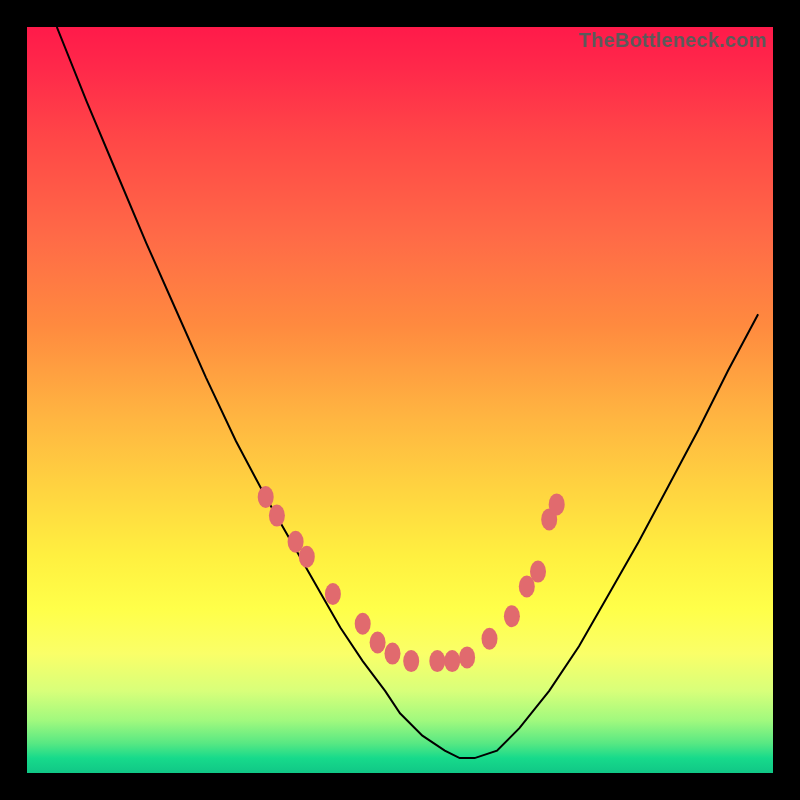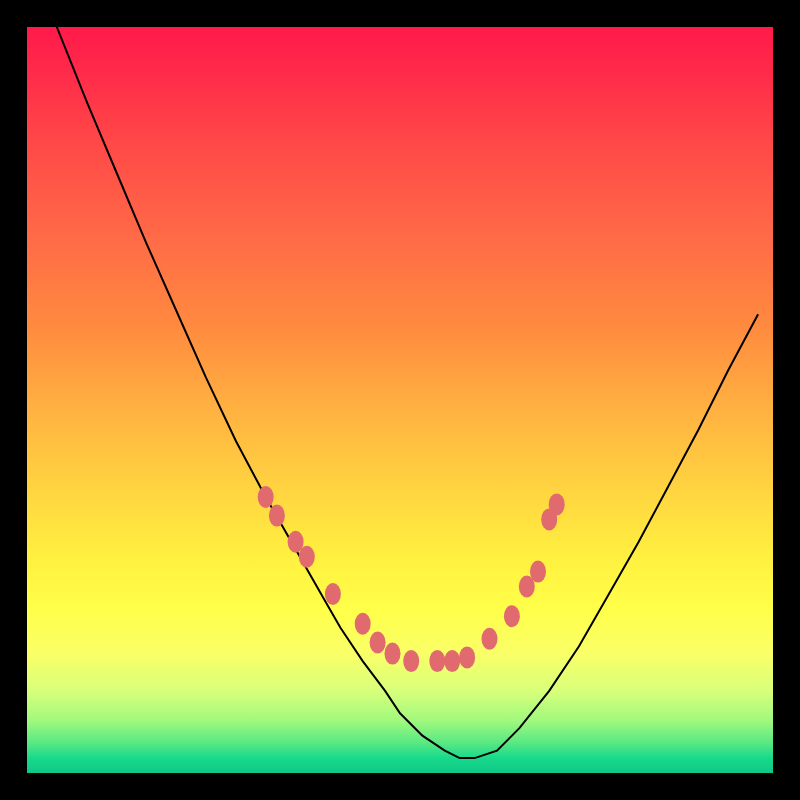--- a/index.html
+++ b/index.html
@@ -57,20 +57,21 @@
   }
   .curve { fill: none; stroke: #000; stroke-width: 2; }
   .marker { fill: #e16a6e; }
 </style>
 </head>
 <body>
 
 <div class="frame">
   <div class="plot-wrap">
     <div class="gradient-bg"></div>
+    <div class="watermark">TheBottleneck.com</div>
     <svg class="curve-layer" viewBox="0 0 746 746" preserveAspectRatio="none">
       <path id="curve-path" class="curve" d="M29.8 0.0 L59.7 74.6 L89.5 145.5 L119.4 216.3 L149.2 283.5 L179.0 350.6 L208.9 414.0 L238.7 470.0 L268.6 522.2 L298.4 574.4 L313.3 600.5 L335.7 634.1 L358.1 663.9 L373.0 686.3 L395.4 708.7 L417.8 723.6 L432.7 731.1 L447.6 731.1 L470.0 723.6 L492.4 701.2 L522.2 663.9 L552.0 619.2 L581.9 567.0 L611.7 514.7 L641.6 458.8 L671.4 402.8 L701.2 343.2 L731.1 287.2"></path>
       <g id="marker-group">
           <ellipse cx="238.7" cy="470.0" rx="8" ry="11" class="marker"></ellipse>
           <ellipse cx="249.9" cy="488.6" rx="8" ry="11" class="marker"></ellipse>
           <ellipse cx="268.6" cy="514.7" rx="8" ry="11" class="marker"></ellipse>
           <ellipse cx="279.8" cy="529.7" rx="8" ry="11" class="marker"></ellipse>
           <ellipse cx="305.9" cy="567.0" rx="8" ry="11" class="marker"></ellipse>
           <ellipse cx="335.7" cy="596.8" rx="8" ry="11" class="marker"></ellipse>
           <ellipse cx="350.6" cy="615.5" rx="8" ry="11" class="marker"></ellipse>

